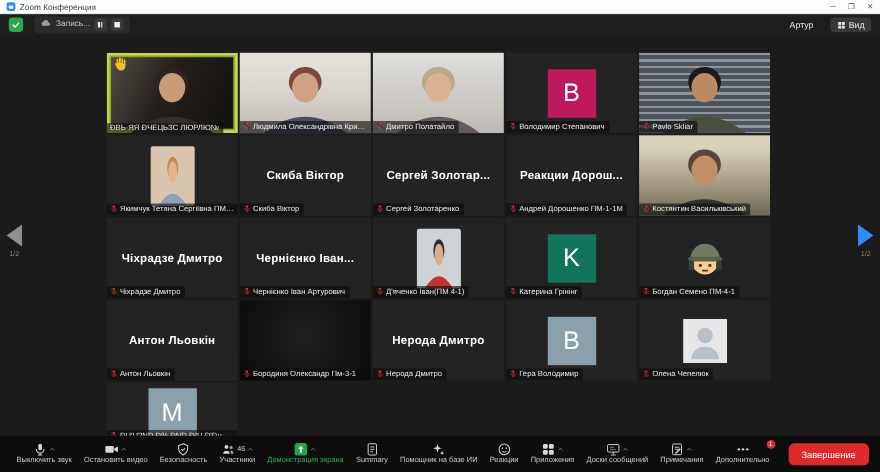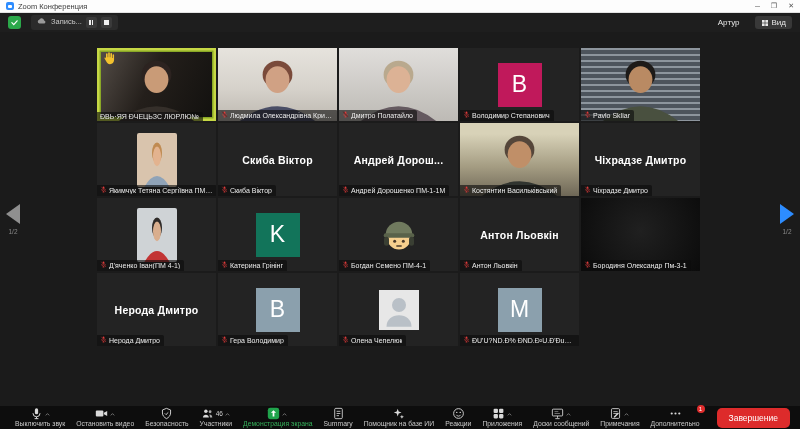--- a/index.html
+++ b/index.html
@@ -45,21 +45,21 @@
   .avatar svg{width:40px;height:40px;}
   .tile .pvid{position:absolute;inset:0;width:100%;height:100%;}
   .photo-box{position:absolute;left:50%;top:50%;transform:translate(-50%,-50%);width:40px;height:54px;overflow:hidden;border-radius:2px;}
   .photo-box .pvid{position:absolute;inset:0;width:100%;height:100%;}
   .vlabel{position:absolute;left:0;bottom:0;max-width:100%;display:flex;align-items:center;gap:2px;background:rgba(12,12,12,.62);padding:1px 4px 1px 3px;border-radius:0 2px 0 0;}
   .vlabel span{font-size:7px;color:#ececec;white-space:nowrap;overflow:hidden;text-overflow:ellipsis;max-width:104px;}
   .mic-muted{width:7px;height:9px;flex:0 0 auto;}
   .hand{position:absolute;left:4px;top:3px;width:15px;height:15px;}
 
   
-  .toolbar{height:23px;background:#0d0d0d;display:flex;align-items:center;padding:0 6px;flex:0 0 auto;}
+  .toolbar{height:33px;background:#0d0d0d;display:flex;align-items:center;padding:0 6px;flex:0 0 auto;}
   .titems{display:flex;flex:1;align-items:center;justify-content:space-evenly;}
   .titem{display:flex;flex-direction:column;align-items:center;justify-content:center;cursor:pointer;position:relative;padding:0 2px;}
   .ticon{display:flex;align-items:center;gap:1px;height:14px;}
   .ticon svg.main{width:13px;height:13px;}
   .count{font-size:6.5px;color:#cfcfcf;margin-left:1px;}
   .chev{width:7px;height:7px;}
   .tlabel{font-size:6.8px;color:#c9c9c9;white-space:nowrap;line-height:1.2;}
   .titem.green .tlabel{color:#35b05a;}
   .badge{position:absolute;top:-1px;right:-3px;background:#e02d2d;color:#fff;font-size:6px;border-radius:50%;min-width:8px;height:8px;display:flex;align-items:center;justify-content:center;}
   .end-btn{background:#dd2b2b;color:#fff;border:none;border-radius:5px;font-size:8.5px;padding:5px 12px;margin:0 4px 0 8px;font-family:inherit;cursor:pointer;}
@@ -235,21 +235,34 @@
                 <rect x="9" y="2" width="6" height="11" rx="3" fill="#e23b3b"></rect>
                 <path d="M5.5 11a6.5 6.5 0 0 0 13 0" fill="none" stroke="#e23b3b" stroke-width="2"></path>
                 <path d="M12 17.5V21M9 21h6" stroke="#e23b3b" stroke-width="2"></path>
                 <path d="M4.5 2.5l16 18" stroke="#161616" stroke-width="3.4"></path>
                 <path d="M4.5 2.5l16 18" stroke="#e23b3b" stroke-width="1.7"></path>
               </svg></span>
             <span>Скиба Віктор</span>
           </div>
         </div>
         <div class="tile">
-          <div class="center-name">Андрей Дорош...</div>
+          <div class="center-name">Сергей Золотар...</div>
+          <div class="vlabel">
+            <span class="mic-muted"><svg viewBox="0 0 24 24">
+                <rect x="9" y="2" width="6" height="11" rx="3" fill="#e23b3b"></rect>
+                <path d="M5.5 11a6.5 6.5 0 0 0 13 0" fill="none" stroke="#e23b3b" stroke-width="2"></path>
+                <path d="M12 17.5V21M9 21h6" stroke="#e23b3b" stroke-width="2"></path>
+                <path d="M4.5 2.5l16 18" stroke="#161616" stroke-width="3.4"></path>
+                <path d="M4.5 2.5l16 18" stroke="#e23b3b" stroke-width="1.7"></path>
+              </svg></span>
+            <span>Сергей Золотаренко</span>
+          </div>
+        </div>
+        <div class="tile">
+          <div class="center-name">Реакции Дорош...</div>
           <div class="vlabel">
             <span class="mic-muted"><svg viewBox="0 0 24 24">
                 <rect x="9" y="2" width="6" height="11" rx="3" fill="#e23b3b"></rect>
                 <path d="M5.5 11a6.5 6.5 0 0 0 13 0" fill="none" stroke="#e23b3b" stroke-width="2"></path>
                 <path d="M12 17.5V21M9 21h6" stroke="#e23b3b" stroke-width="2"></path>
                 <path d="M4.5 2.5l16 18" stroke="#161616" stroke-width="3.4"></path>
                 <path d="M4.5 2.5l16 18" stroke="#e23b3b" stroke-width="1.7"></path>
               </svg></span>
             <span>Андрей Дорошенко ПМ-1-1М</span>
           </div>
@@ -277,20 +290,33 @@
           <div class="center-name">Чіхрадзе Дмитро</div>
           <div class="vlabel">
             <span class="mic-muted"><svg viewBox="0 0 24 24">
                 <rect x="9" y="2" width="6" height="11" rx="3" fill="#e23b3b"></rect>
                 <path d="M5.5 11a6.5 6.5 0 0 0 13 0" fill="none" stroke="#e23b3b" stroke-width="2"></path>
                 <path d="M12 17.5V21M9 21h6" stroke="#e23b3b" stroke-width="2"></path>
                 <path d="M4.5 2.5l16 18" stroke="#161616" stroke-width="3.4"></path>
                 <path d="M4.5 2.5l16 18" stroke="#e23b3b" stroke-width="1.7"></path>
               </svg></span>
             <span>Чіхрадзе Дмитро</span>
+          </div>
+        </div>
+        <div class="tile">
+          <div class="center-name">Чернієнко Іван...</div>
+          <div class="vlabel">
+            <span class="mic-muted"><svg viewBox="0 0 24 24">
+                <rect x="9" y="2" width="6" height="11" rx="3" fill="#e23b3b"></rect>
+                <path d="M5.5 11a6.5 6.5 0 0 0 13 0" fill="none" stroke="#e23b3b" stroke-width="2"></path>
+                <path d="M12 17.5V21M9 21h6" stroke="#e23b3b" stroke-width="2"></path>
+                <path d="M4.5 2.5l16 18" stroke="#161616" stroke-width="3.4"></path>
+                <path d="M4.5 2.5l16 18" stroke="#e23b3b" stroke-width="1.7"></path>
+              </svg></span>
+            <span>Чернієнко Іван Артурович</span>
           </div>
         </div>
         <div class="tile">
           <div class="photo-box" style="background: rgb(207, 211, 214);">
             <svg class="pvid" viewBox="0 0 120 74" preserveAspectRatio="none">
               <ellipse cx="60" cy="27" rx="15" ry="14" fill="#2e2a28"></ellipse>
               <ellipse cx="60" cy="32" rx="12" ry="13.5" fill="#d9ae8e"></ellipse>
               <path d="M22 74 Q60 44 98 74 Z" fill="#c23434"></path>
             </svg>
           </div>

